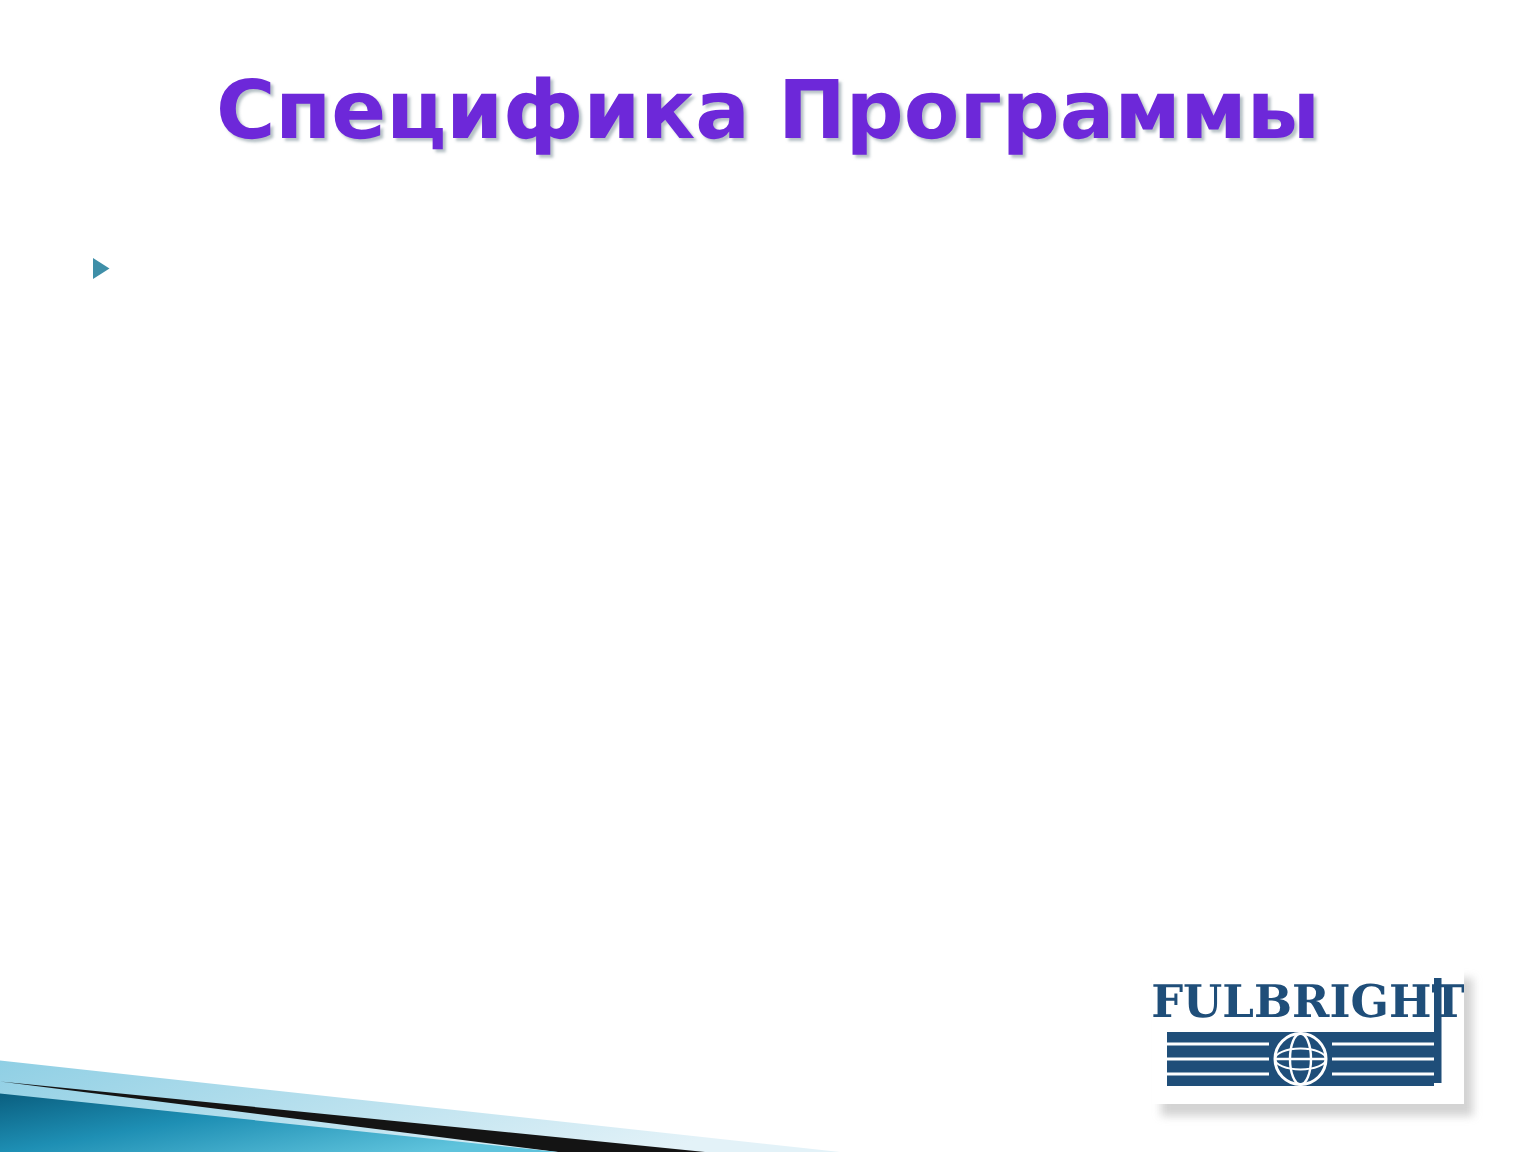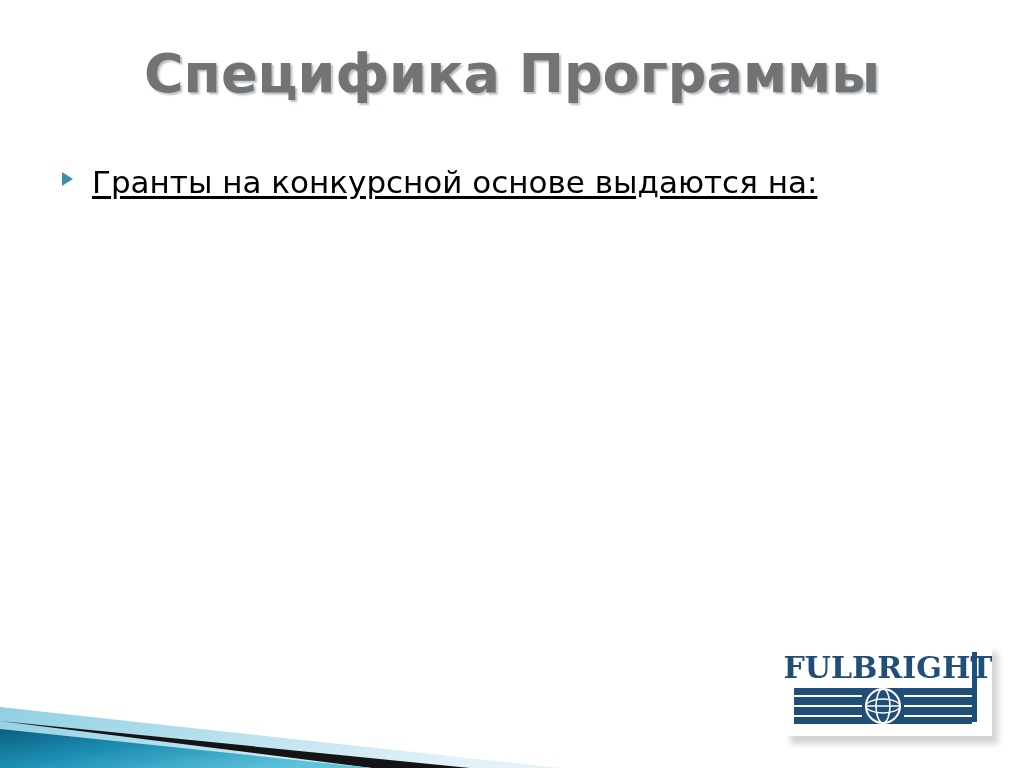--- a/index.html
+++ b/index.html
@@ -19,21 +19,21 @@
   
   .slide-title {
     position: absolute;
     left: 0;
     top: 42px;
     width: 1024px;
     text-align: center;
     font-family: "DejaVu Sans", "Liberation Sans", sans-serif;
     font-size: 54px;
     font-weight: bold;
-    color: #737373;
+    color: #6d28d9;
     letter-spacing: 0px;
     text-shadow: 2px 2px 2px rgba(120,140,150,0.55);
     white-space: nowrap;
   }
 
   
   .body {
     position: absolute;
     left: 58px;
     top: 162px;
@@ -96,21 +96,21 @@
     left: 0;
     bottom: 0;
     width: 560px;
     height: 135px;
     pointer-events: none;
   }
 
   
   .logo {
     position: absolute;
-    right: 32px;
+    right: 48px;
     bottom: 32px;
     width: 208px;
     height: 92px;
   }
   .logo-shadow {
     position: absolute;
     left: 6px;
     top: 8px;
     width: 208px;
     height: 92px;
@@ -132,21 +132,20 @@
 <div class="slide">
 
   <div class="slide-title">Специфика Программы</div>
 
   <div class="body">
 
     <div class="bullet-row">
       <span class="marker">
         <span class="tri"></span>
       </span>
-      <span class="bullet-text underline">Гранты на конкурсной основе выдаются на:</span>
     </div>
 
 
   </div>
 
   <div class="ribbon-wrap">
     <svg width="560" height="135" viewBox="0 0 560 135" xmlns="http://www.w3.org/2000/svg">
       <defs>
         <linearGradient id="gblue" x1="0" y1="0" x2="1" y2="0.6">
           <stop offset="0%" stop-color="#0A5F80"></stop>

